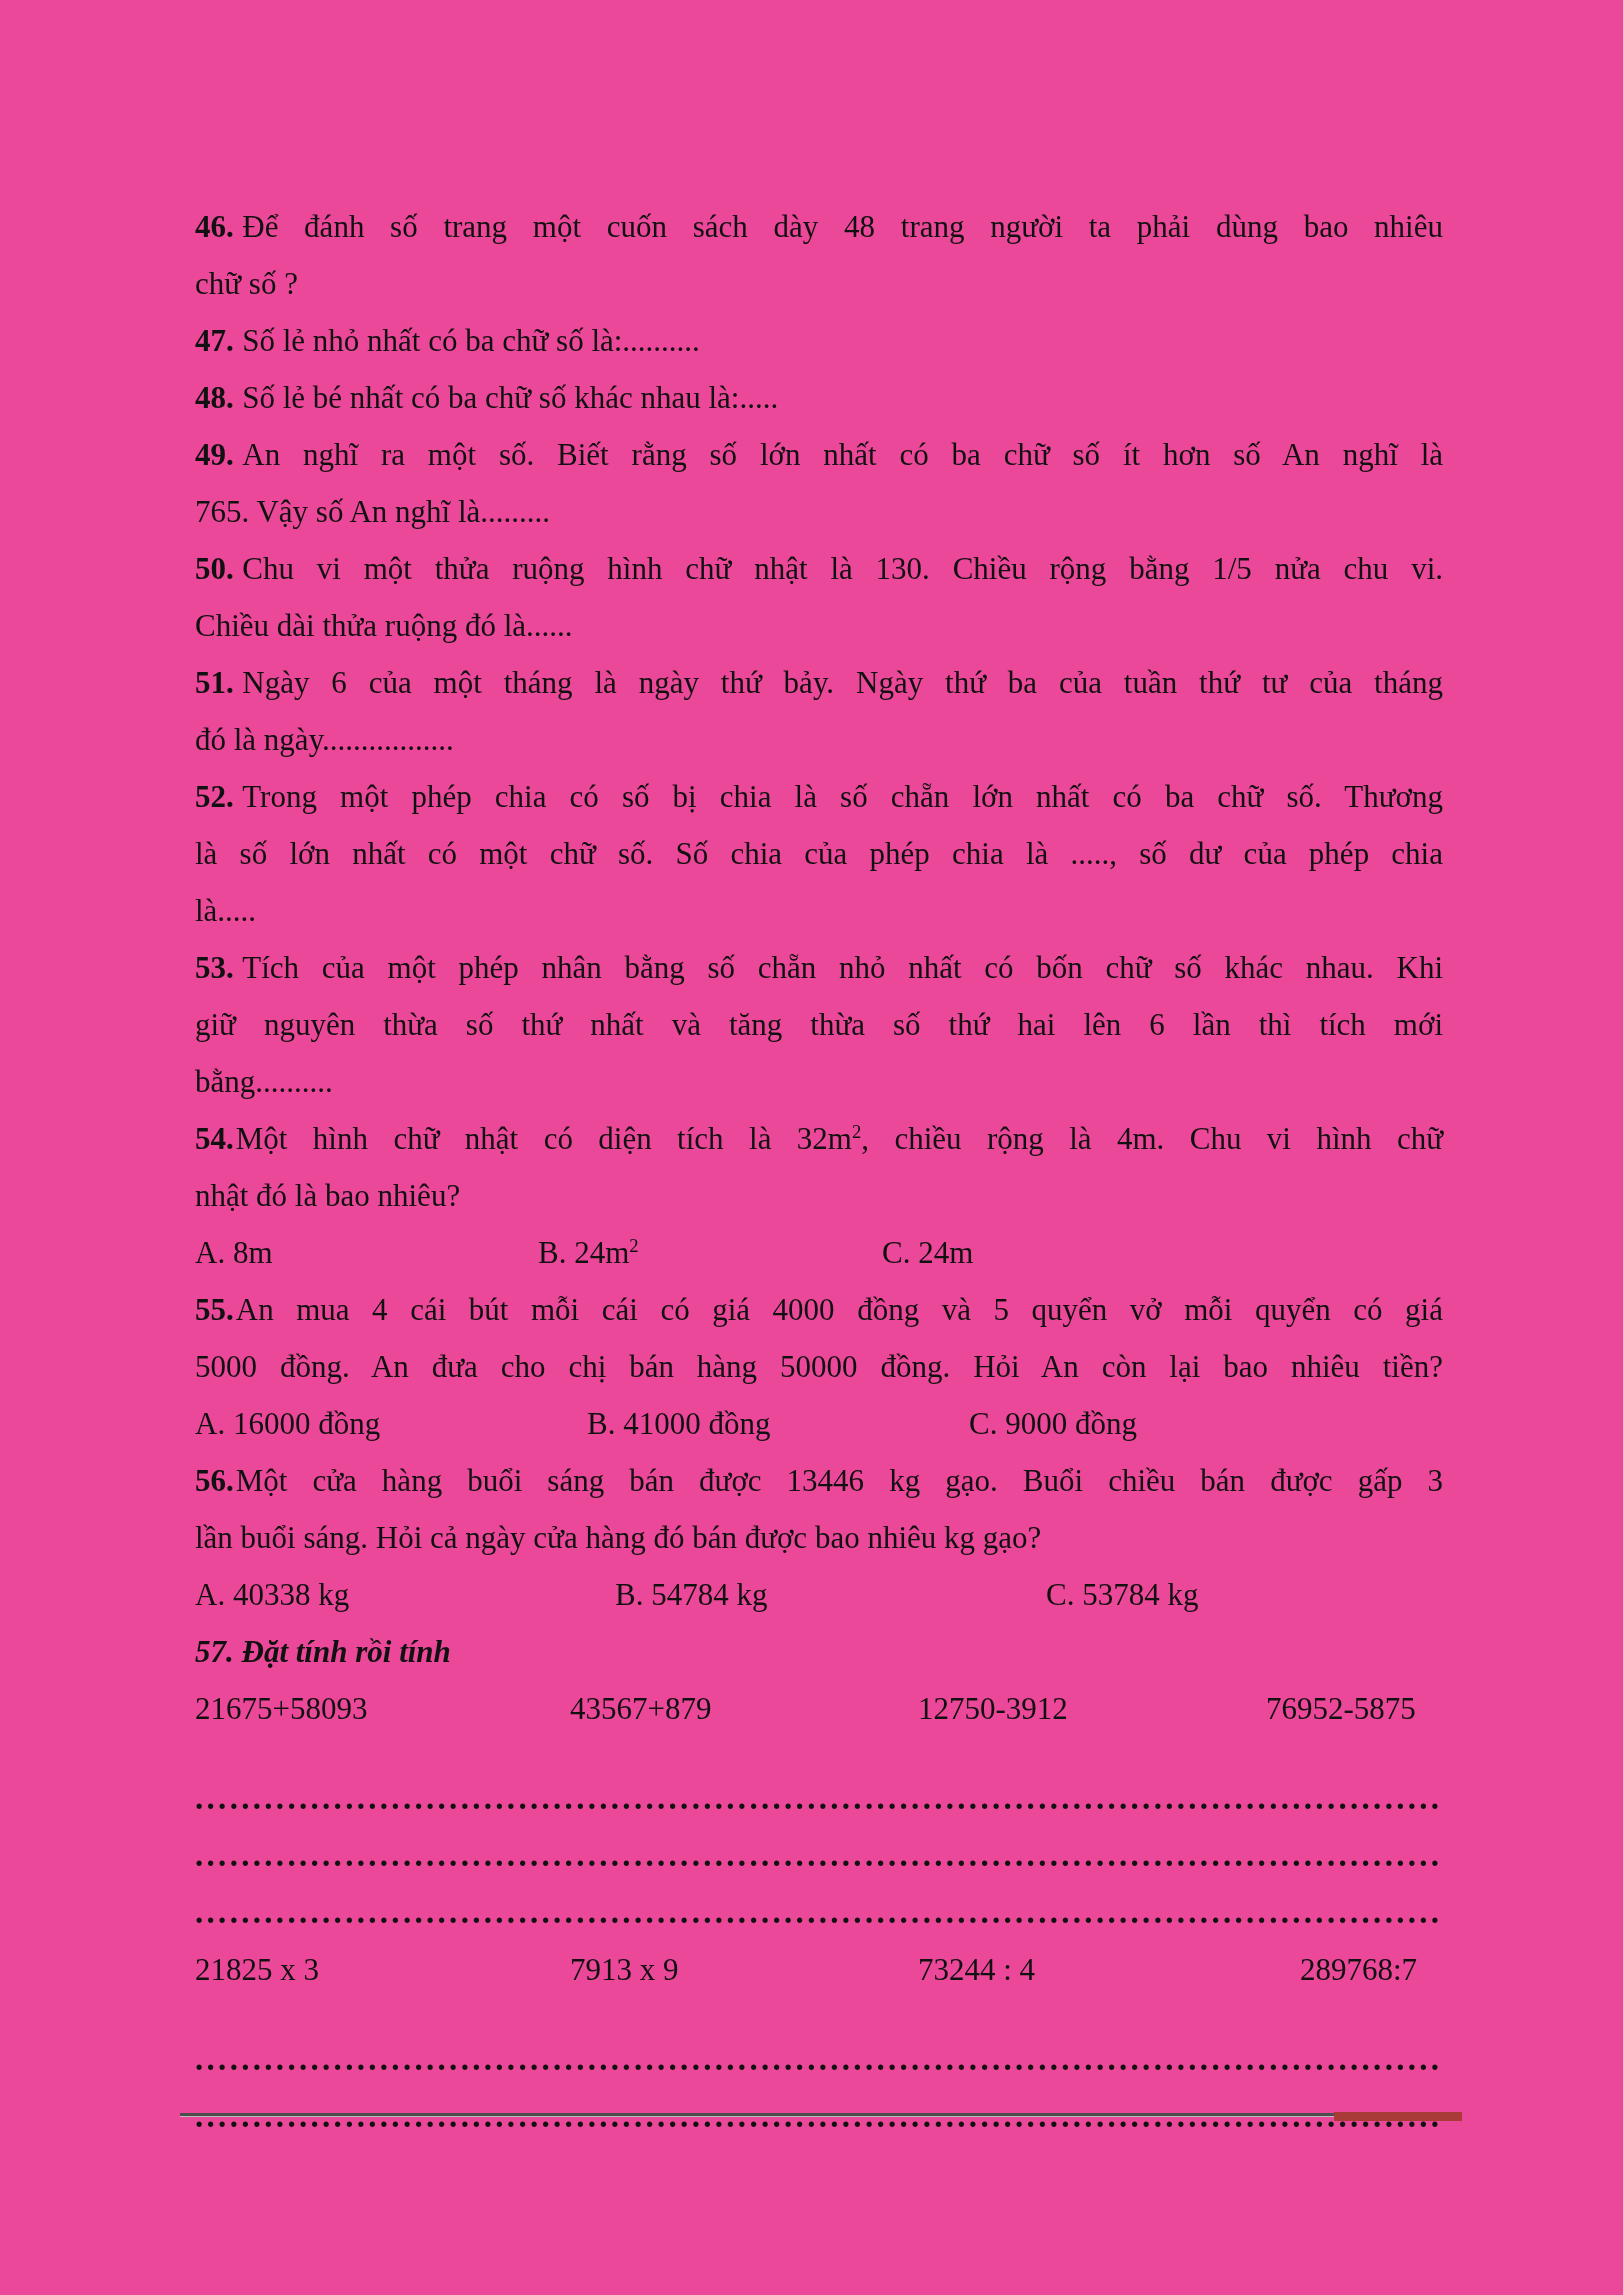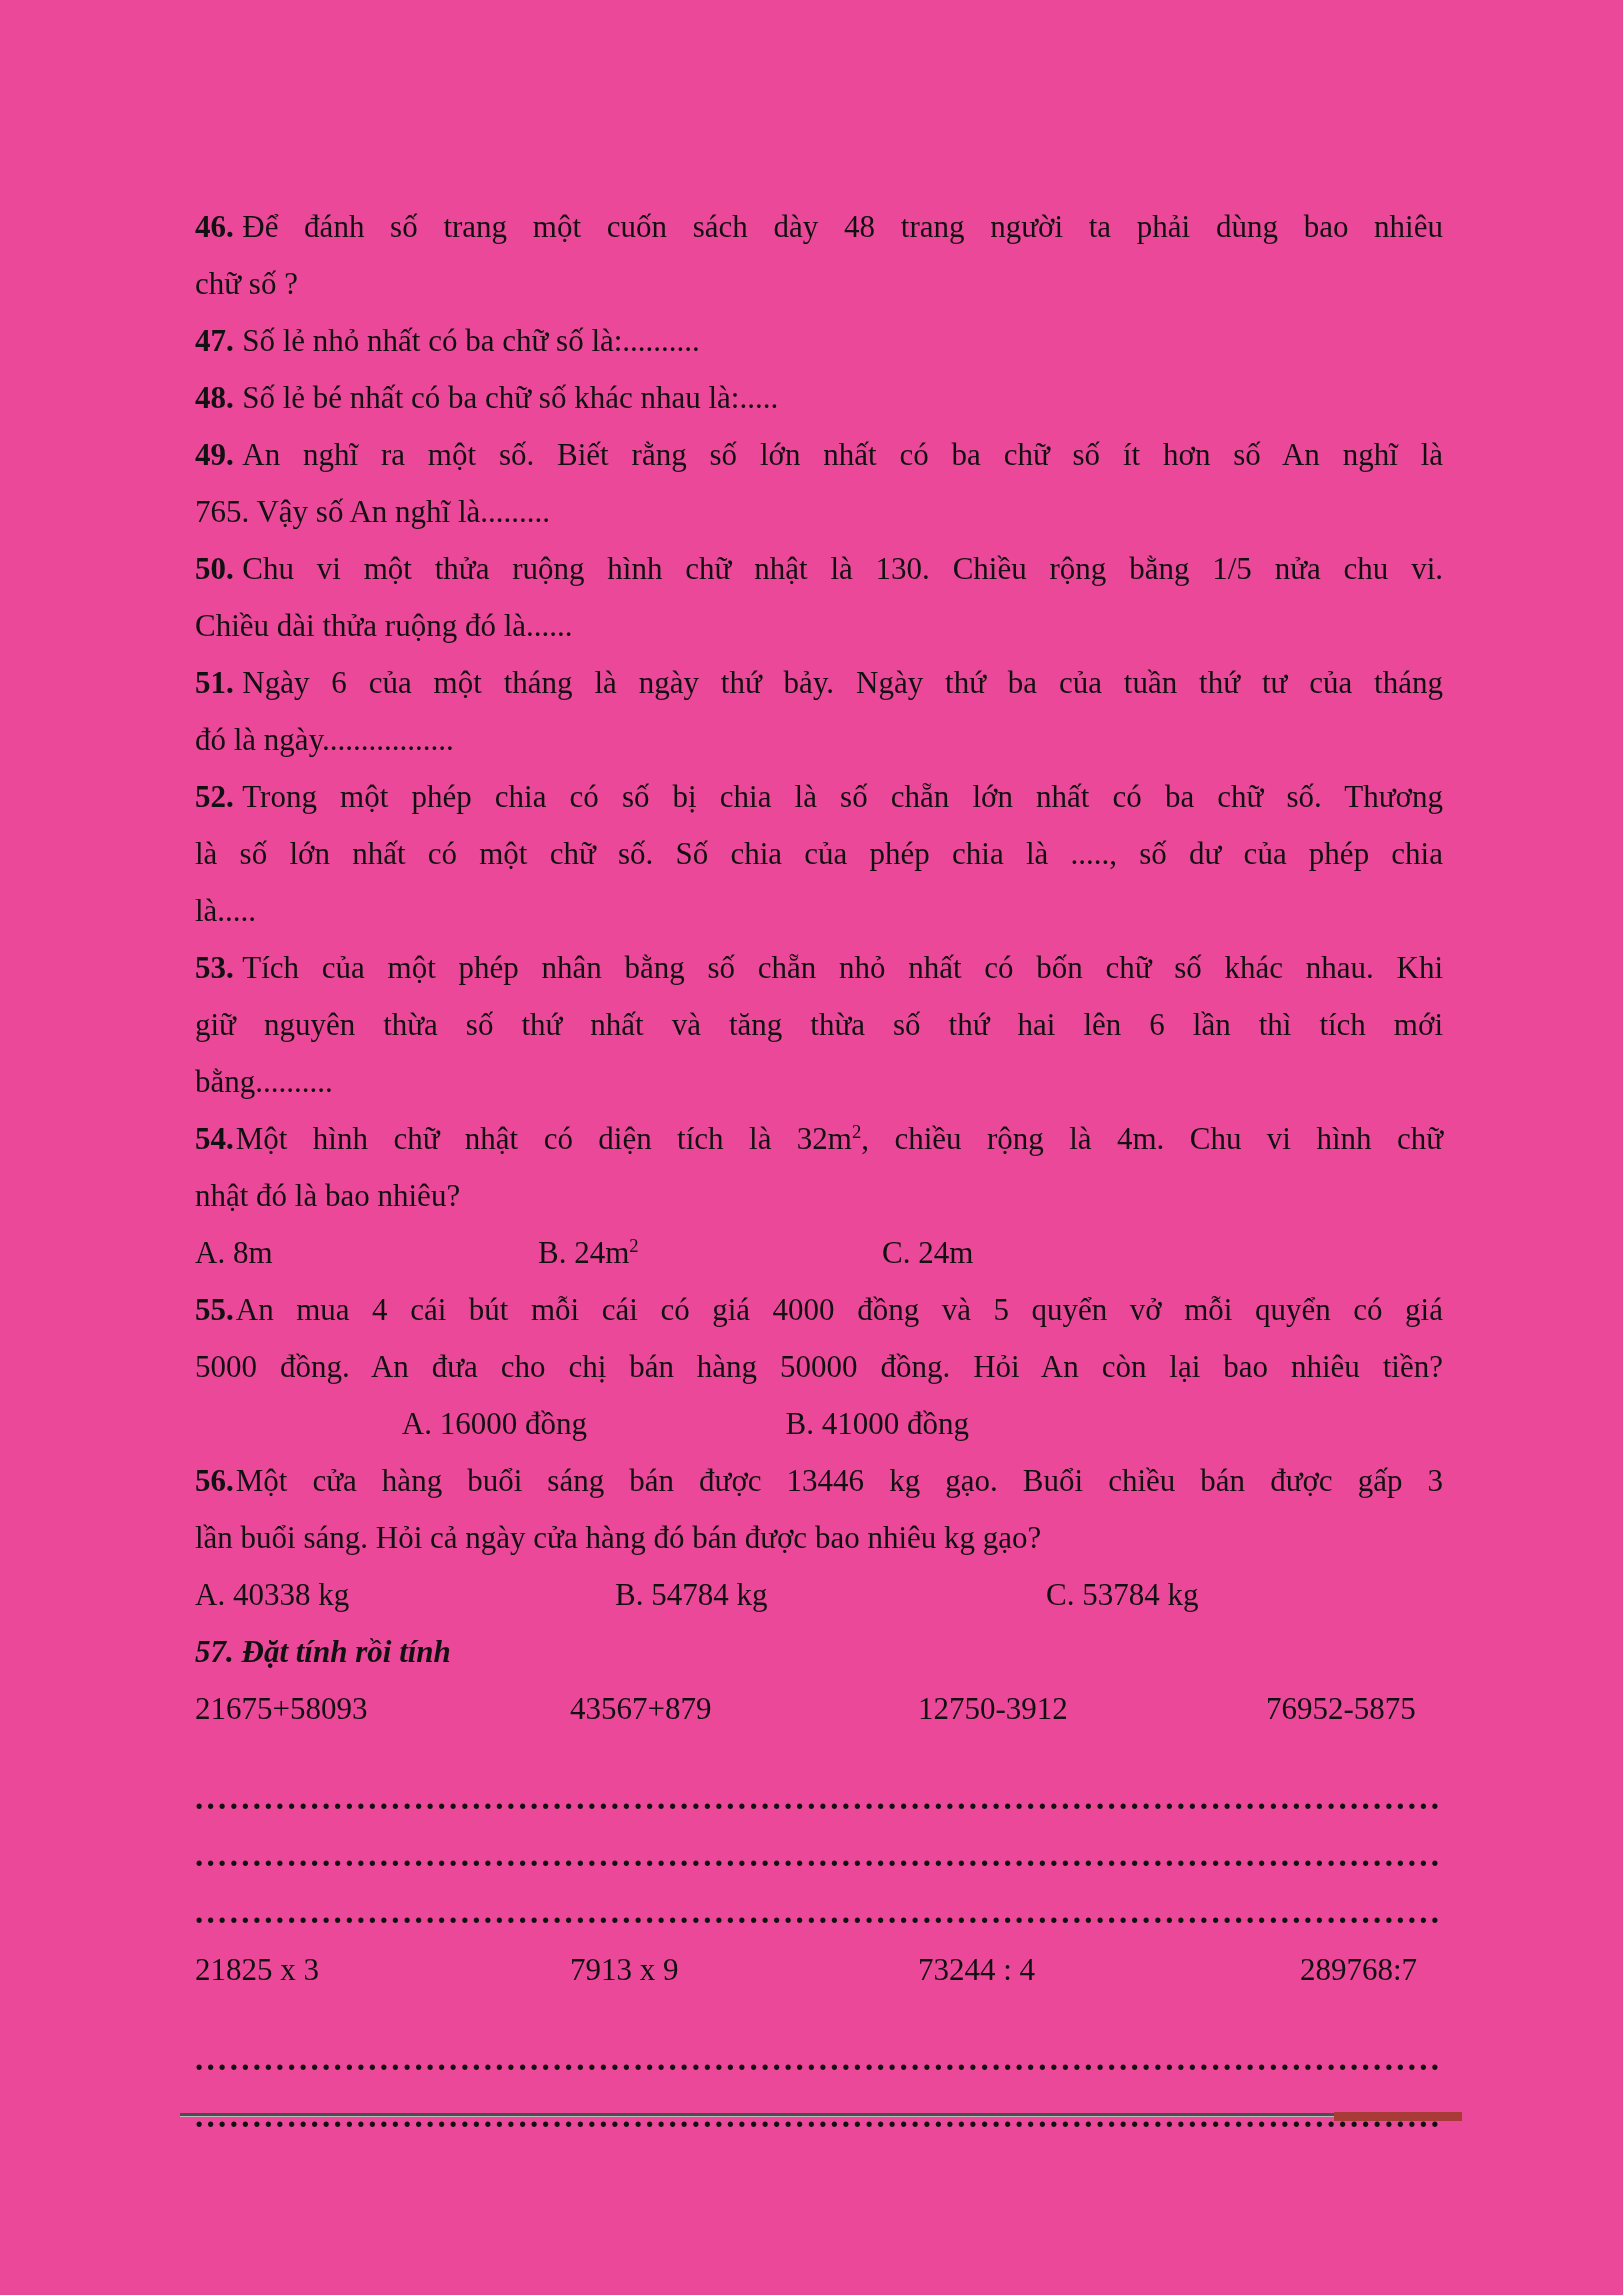--- a/index.html
+++ b/index.html
@@ -26,21 +26,21 @@
     white-space:normal;
     text-align:justify;
     text-align-last:justify;
   }
   .qnum { font-weight:bold; margin-right:8.5px; }
   .qnum.tight { margin-right:2px; }
   .q57head { font-weight:bold; font-style:italic; }
   sup { font-size:0.6em; vertical-align:super; line-height:0; }
   .optrow { display:grid; }
   .optrow.r54 { grid-template-columns:316px 317px auto;gap:27px; }
-  .optrow.r55 { grid-template-columns:392px 382px auto;text-align:right; }
+  .optrow.r55 { grid-template-columns:392px 382px auto; }
   .optrow.r56 { grid-template-columns:392px 403px auto;gap:28px; }
   .optrow.ops1 { grid-template-columns:375px 348px 348px auto; }
   .optrow.ops2 { grid-template-columns:375px 348px 382px auto; }
   .dots {
     overflow:hidden;
     font-weight:bold;
     letter-spacing:3.3px;
     font-size:33px;
   }
   .dots.gap { margin-top:33px; }
@@ -90,20 +90,21 @@
       <span>A. 8m</span>
       <span><span>B. 24m</span><sup>2</sup></span>
       <span>C. 24m</span>
     </div>
 
     <div class="line just"><span class="qnum tight">55.</span><span>An mua 4 cái bút mỗi cái có giá 4000 đồng và 5 quyển vở mỗi quyển có giá</span></div>
     <div class="line just"><span>5000 đồng. An đưa cho chị bán hàng 50000 đồng. Hỏi An còn lại bao nhiêu tiền?</span></div>
     <div class="line optrow r55">
       <span>A. 16000 đồng</span>
       <span>B. 41000 đồng</span>
+      <span>C. 9000 đồng</span>
     </div>
 
     <div class="line just"><span class="qnum tight">56.</span><span>Một cửa hàng buổi sáng bán được 13446 kg gạo. Buổi chiều bán được gấp 3</span></div>
     <div class="line"><span>lần buổi sáng. Hỏi cả ngày cửa hàng đó bán được bao nhiêu kg gạo?</span></div>
     <div class="line optrow r56">
       <span>A. 40338 kg</span>
       <span>B. 54784 kg</span>
       <span>C. 53784 kg</span>
     </div>
 

